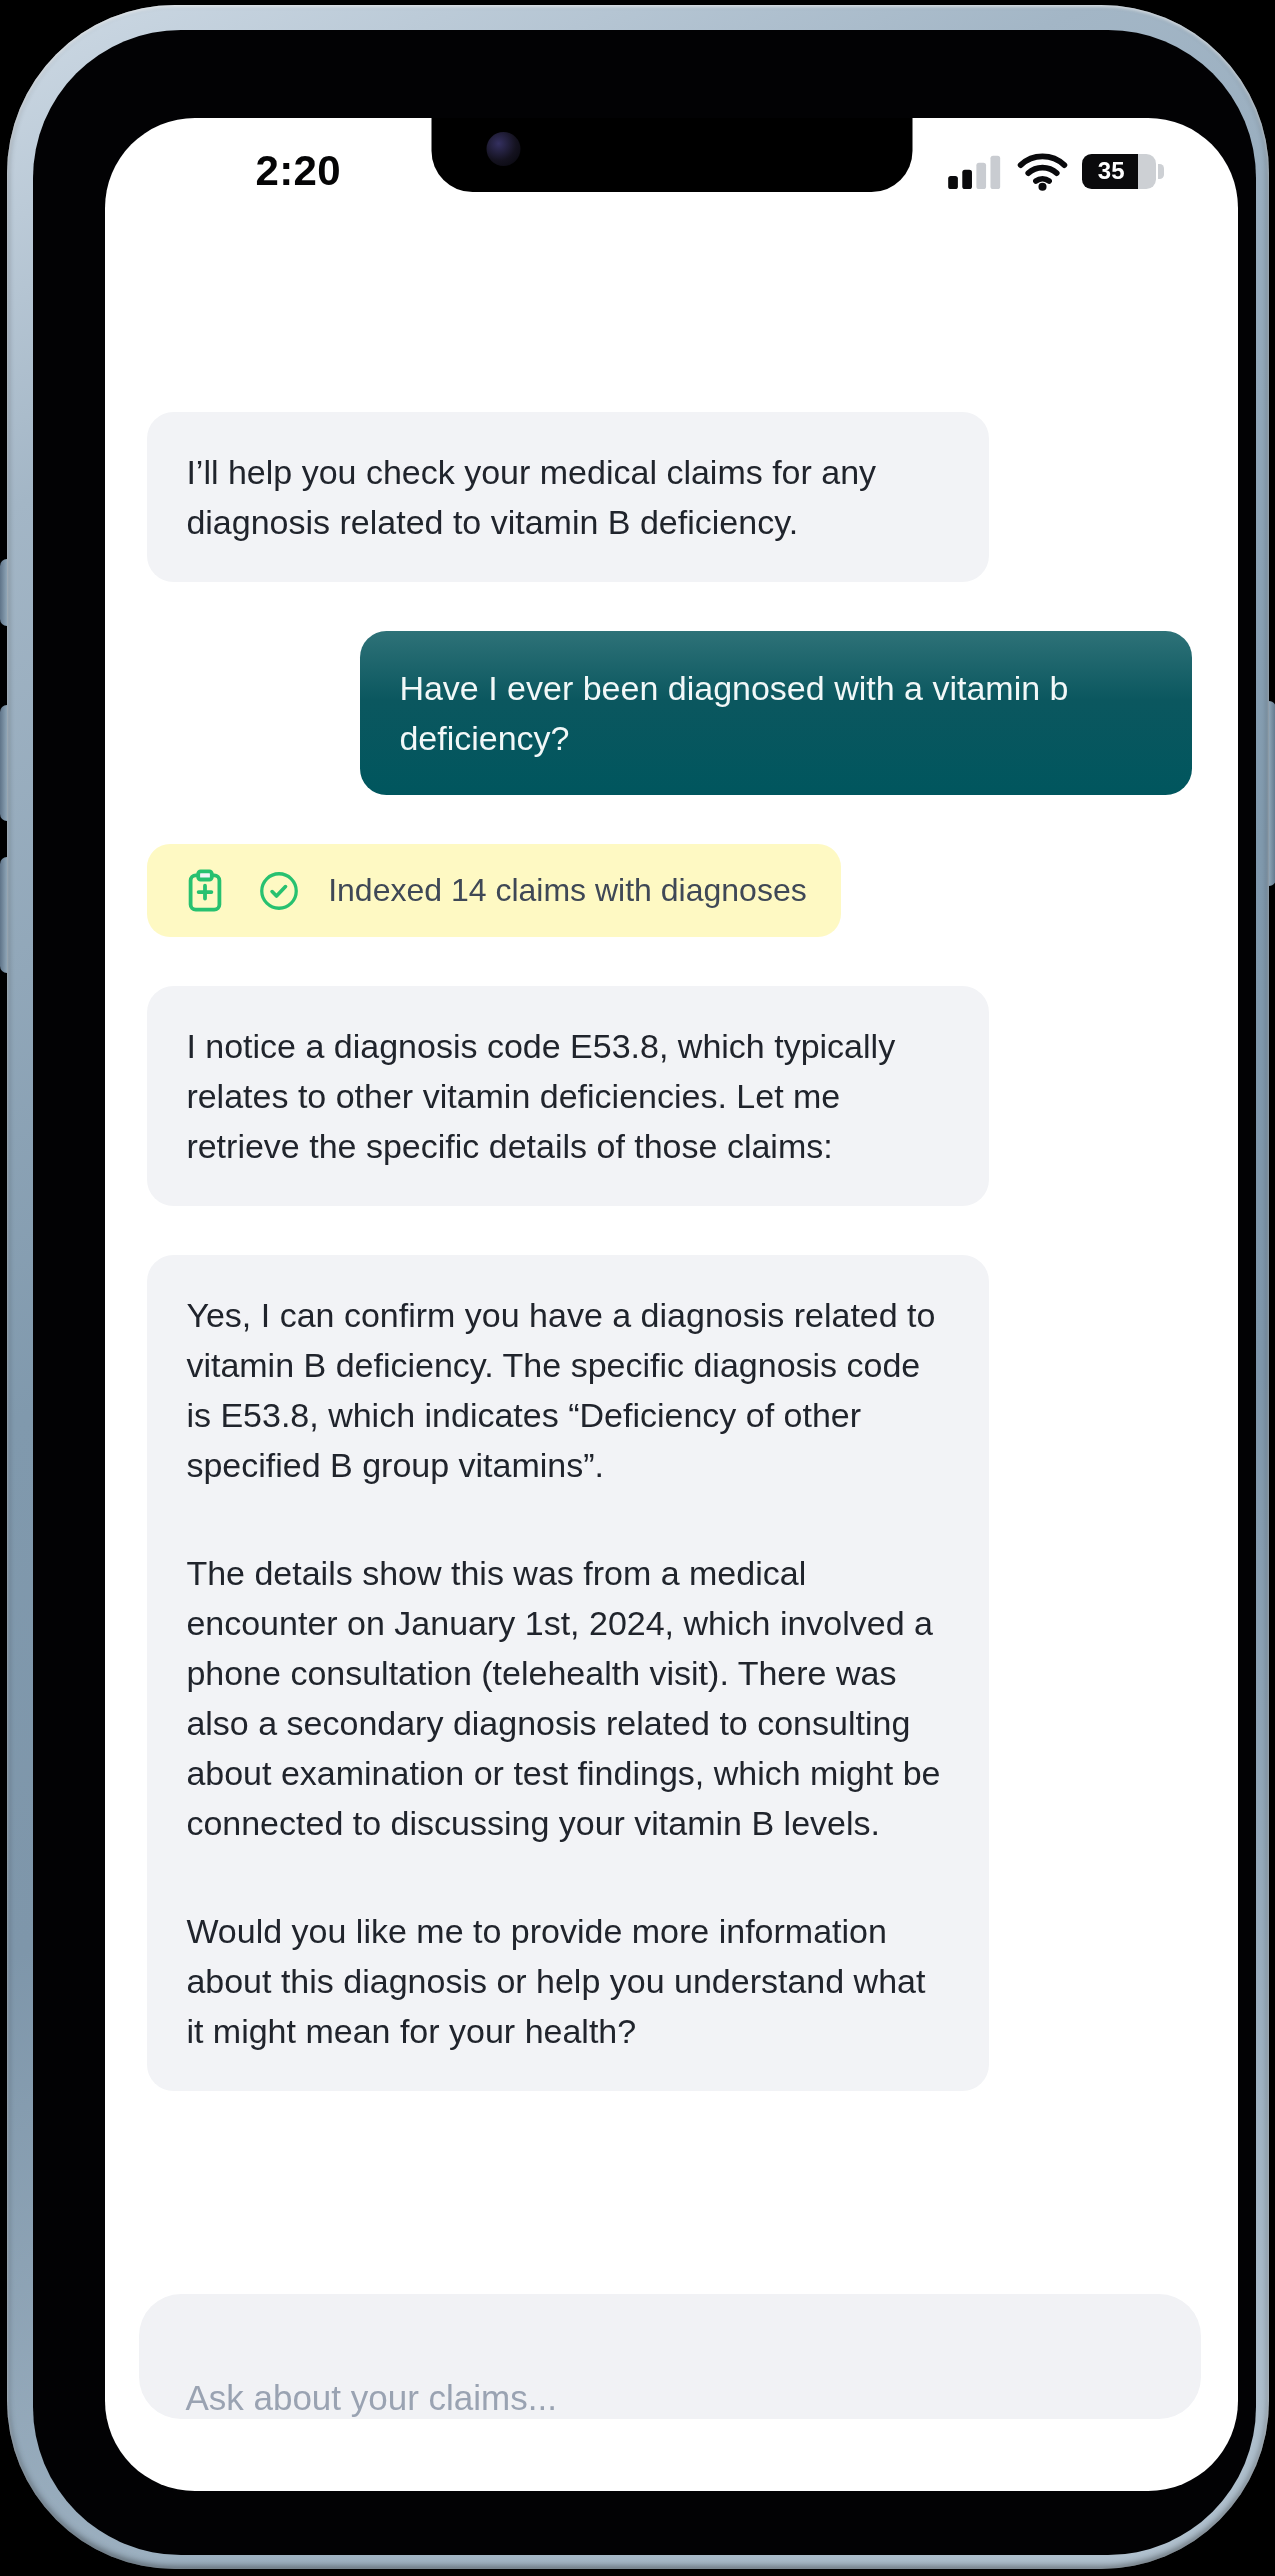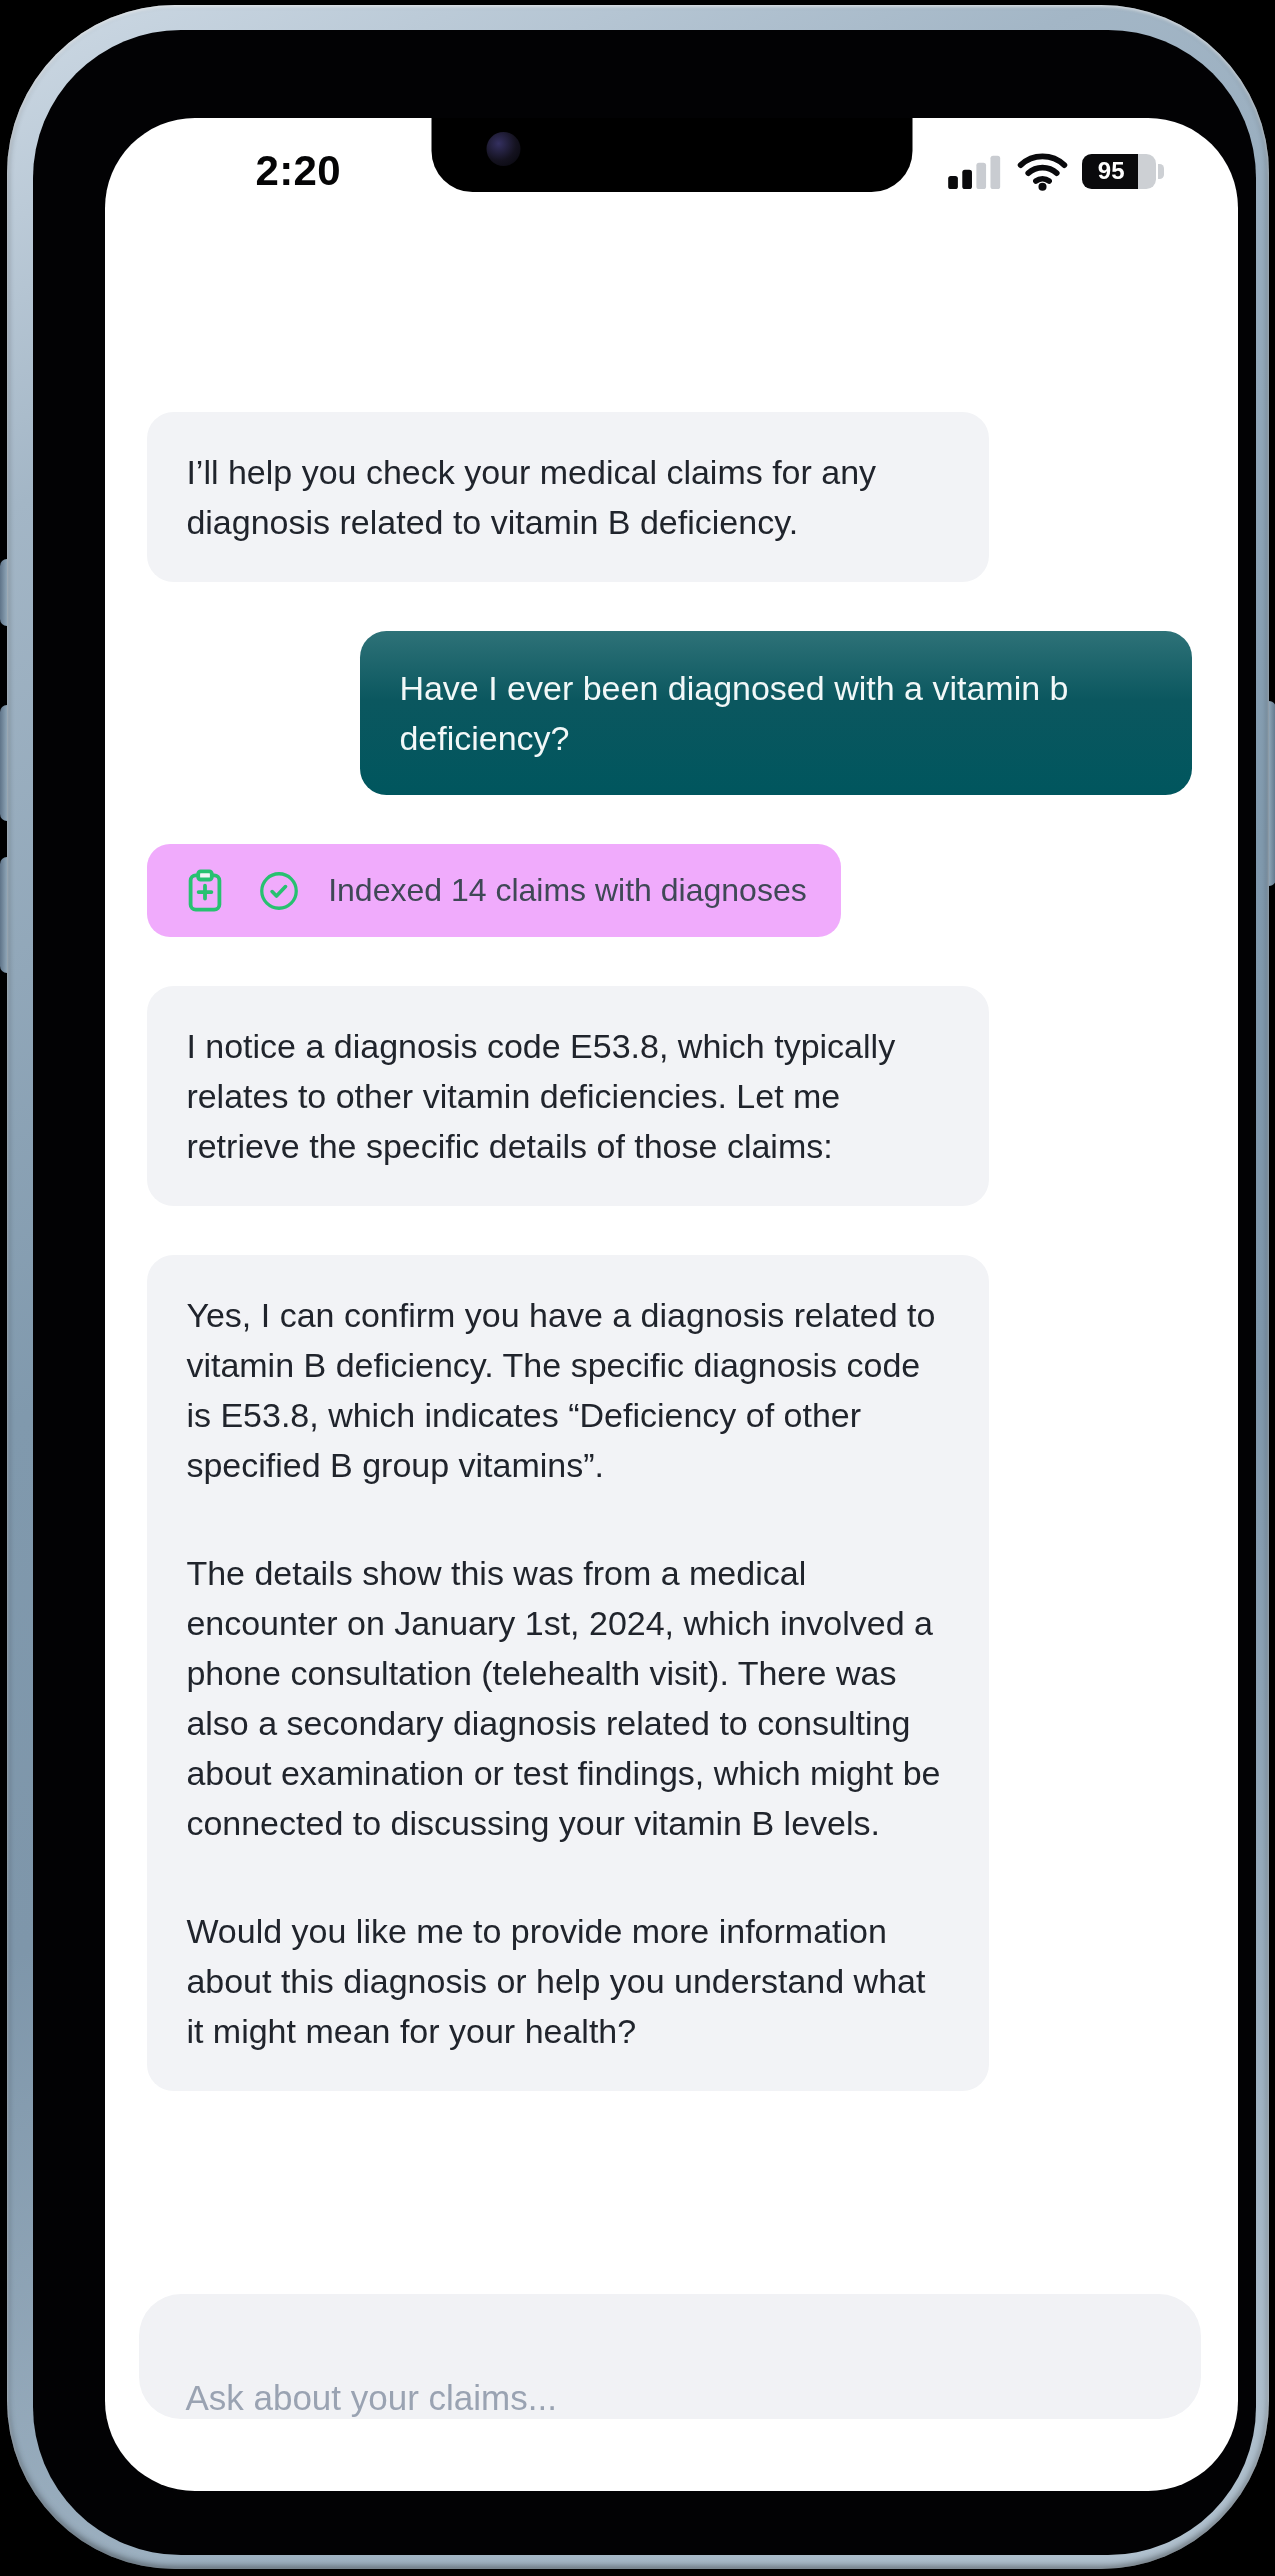--- a/index.html
+++ b/index.html
@@ -61,21 +61,21 @@
   .msg.user{
     align-self:flex-end;color:#f2f8f8;padding:32px 39px;max-width:754px;
     background:linear-gradient(180deg,#2e7278 0%,#0b575f 42%,#00565e 100%);
   }
   .msg.assistant{
     align-self:flex-start;background:#f2f3f6;color:#20242c;padding:35px 39px;width:764px;
   }
   .msg.assistant p{margin:0;}
   .msg.assistant p + p{margin-top:58px;}
   .chip{
-    align-self:flex-start;display:flex;align-items:center;gap:26.4px;background:#f0abfc;
+    align-self:flex-start;display:flex;align-items:center;gap:26.4px;background:#fef9c3;
     border-radius:23px;padding:21px 34px;margin-bottom:49px;cursor:pointer;
   }
   .chip-label{font-size:32px;color:#3f4856;}
   .fade-out{
     position:absolute;left:0;right:0;bottom:196px;height:203px;z-index:8;pointer-events:none;
     background:linear-gradient(to bottom,rgba(255,255,255,0) 0%,rgba(255,255,255,.85) 65%,#ffffff 100%);
   }
   
   .composer{
     position:absolute;left:34px;bottom:72px;width:1062px;height:125px;background:#f1f2f5;
@@ -114,21 +114,21 @@
           </svg>
           <svg width="51" height="39" viewBox="0 0 24 18">
             <path d="M1.7 6a15 15 0 0 1 20.6 0" fill="none" stroke="#0a0a0c" stroke-width="2.7" stroke-linecap="round"></path>
             <path d="M5.3 9.8a10 10 0 0 1 13.4 0" fill="none" stroke="#0a0a0c" stroke-width="2.7" stroke-linecap="round"></path>
             <path d="M8.9 13.5a5 5 0 0 1 6.2 0" fill="none" stroke="#0a0a0c" stroke-width="2.7" stroke-linecap="round"></path>
             <circle cx="12" cy="16.2" r="1.9" fill="#0a0a0c"></circle>
           </svg>
           <div style="display:flex;align-items:center;">
             <div class="battery">
               <div class="battery-fill"></div>
-              <div class="battery-num">95</div>
+              <div class="battery-num">35</div>
             </div>
             <div class="battery-cap"></div>
           </div>
         </div>
       </div>
 
 
       <div class="chat">
 
         <div class="msg assistant">I’ll help you check your medical claims for any diagnosis related to vitamin B deficiency.</div>

